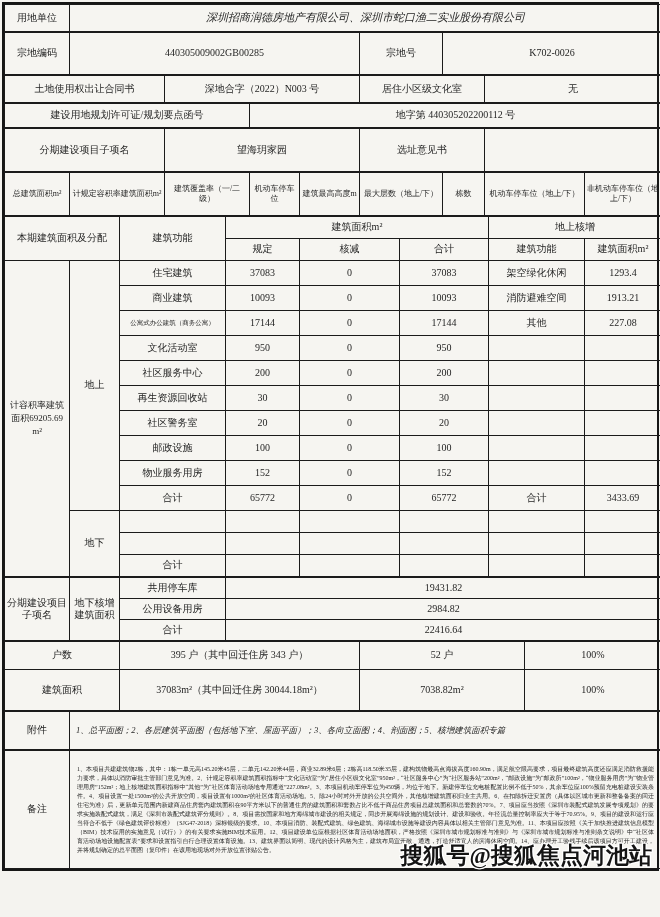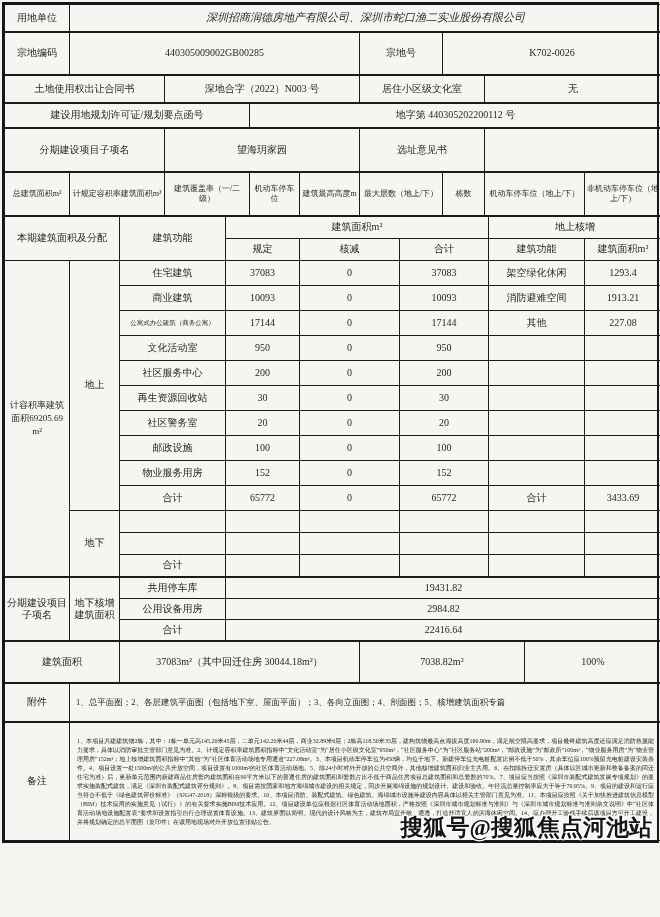--- a/index.html
+++ b/index.html
@@ -21,21 +21,21 @@
     border:1px solid #1b1b1b;
     text-align:center; vertical-align:middle;
     padding:0 2px;
     font-size:10px; line-height:1.25;
     overflow:hidden; word-break:break-all;
   }
   .h8  td.hc { font-size:8px; line-height:1.3; }
   .fs11{ font-size:11px;font-style:italic; }
   .tinyfunc { font-size:6.5px; }
   .farlabel { font-size:9px; line-height:1.45; padding:0 3px; }
-  .atttext { font-size:8.5px; text-align:left; padding:0 6px; }
+  .atttext { font-size:8.5px; text-align:left; padding:0 6px;font-style:italic; }
   .remarktext {
     font-size:6px; line-height:1.5;
     text-align:justify; vertical-align:middle;
     padding:3px 7px;
   }
   .watermark {
     position:absolute; right:5px; bottom:-2px;
     font-size:23px; font-weight:bold; white-space:nowrap;
     color:#141414;
     text-shadow: 1px 0 0 #fff, -1px 0 0 #fff, 0 1px 0 #fff, 0 -1px 0 #fff,
@@ -312,20 +312,26 @@
     </table>
 
   <table>
     <colgroup>
         <col style="width:115px">
         <col style="width:240px">
         <col style="width:165px">
         <col style="width:137px">
       </colgroup>
     <tbody>
+    <tr style="height:28px">
+      <td>户数</td>
+      <td>395 户（其中回迁住房 343 户）</td>
+      <td>52 户</td>
+      <td>100%</td>
+    </tr>
     <tr style="height:41px">
       <td>建筑面积</td>
       <td>37083m²（其中回迁住房 30044.18m²）</td>
       <td>7038.82m²</td>
       <td>100%</td>
     </tr>
   </tbody>
     </table>
 
   <table>

